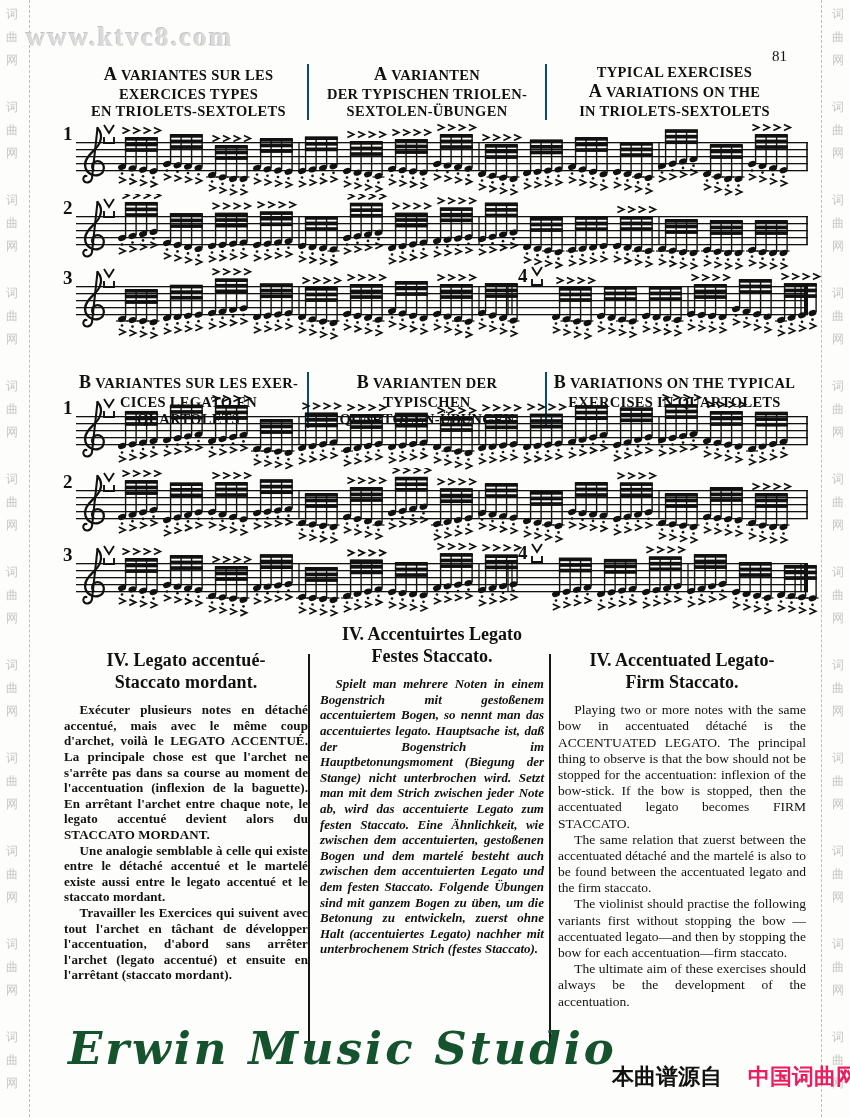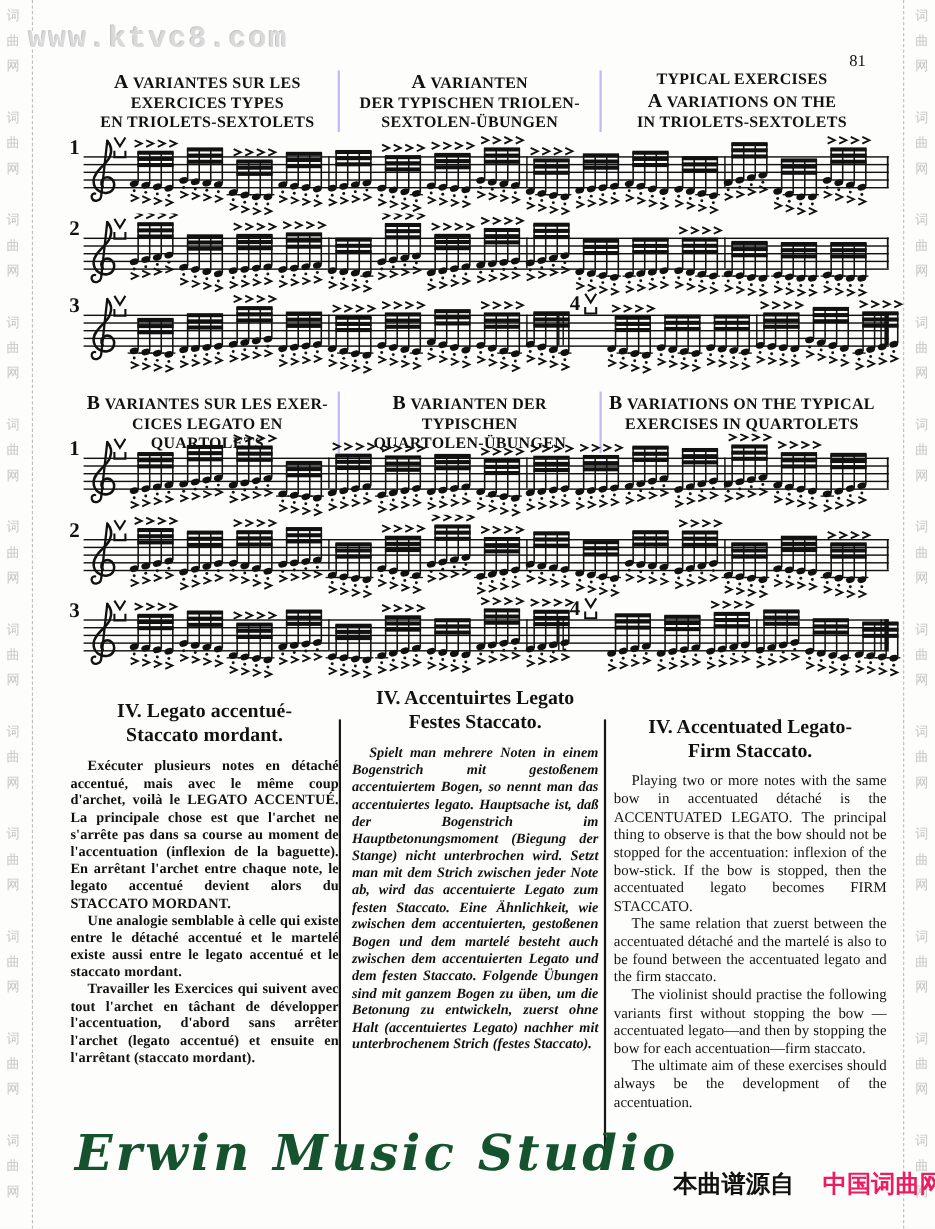--- a/index.html
+++ b/index.html
@@ -10,38 +10,38 @@
   }
   
   .side-chars{position:absolute;top:8px;width:16px;display:flex;flex-direction:column;align-items:center;
     color:#c6c6c6;font-size:12px;line-height:1;font-family:"DejaVu Sans",sans-serif;}
   .side-chars .ch{margin-bottom:11px;}
   .side-chars .grp-gap{height:24px;}
   .dash-line{position:absolute;top:0;height:1117px;width:0;border-left:1px dashed #bdbdbd;}
   
   .watermark{
     position:absolute;left:26px;top:22px;
-    font-family:Liberation Mono, monospace;
+    font-family:Liberation Serif, serif;
     font-weight:bold;font-size:27px;letter-spacing:2px;color:#dadada;
     text-shadow:1px 1px 0 #ffffff,-1px -1px 0 #c4c4c4;
   }
   .page-number{position:absolute;left:772px;top:48px;font-size:15px;}
   
   .hdr3{position:absolute;left:70px;width:732px;display:grid;grid-template-columns:237px 238px 257px;}
   .hdr-col{text-align:center;font-weight:bold;font-size:14.5px;line-height:1.2;letter-spacing:.3px;padding:0 6px;}
-  .hdr-col + .hdr-col{border-left:2px solid #c4b5fd;font-family:Liberation Serif, serif;}
+  .hdr-col + .hdr-col{border-left:2px solid #0c4a6e;font-family:Liberation Serif, serif;}
   .hdr-prefix{font-size:18px;margin-right:4px;}
   
   .system{position:absolute;left:60px;width:762px;height:78px;}
   .system svg{display:block;}
   
   .article{position:absolute;font-size:13px;line-height:1.2;text-align:justify;}
   .article h3{margin:0 0 9px 0;text-align:center;font-size:18px;line-height:1.2;font-weight:bold;}
   .article p{margin:0;text-indent:1.2em;}
-  .article.fr{left:64px;top:636px;width:244px;font-weight:bold;letter-spacing:.1px;font-family:Liberation Serif, serif;}
+  .article.fr{left:64px;top:650px;width:244px;font-weight:bold;letter-spacing:.1px;font-family:Liberation Serif, serif;}
   .article.de{left:320px;top:624px;width:224px;font-style:italic;font-weight:bold;}
   .article.de h3{font-style:normal;}
   .article.en{left:558px;top:650px;width:248px;font-size:13.5px;}
   .vdiv{position:absolute;width:0;border-left:2px solid #161616;}
   .vdiv.d1{left:308px;top:654px;height:388px;}
   .vdiv.d2{left:549px;top:654px;height:392px;}
   
   .signature{
     position:absolute;left:68px;top:1022px;
     font-family:"DejaVu Serif","Liberation Serif",serif;
@@ -1236,21 +1236,21 @@
         <line x1="756.1" y1="48.02505713552237" x2="756.1" y2="20.025057135522367" stroke="#111111" stroke-width="1.4"></line>
         <ellipse cx="752.5" cy="49.02505713552237" rx="4.1" ry="2.9" transform="rotate(-18 752.5 49.02505713552237)" fill="#111111"></ellipse>
         <circle cx="752.5" cy="55.52505713552237" r="1.35" fill="#111111"></circle>
         <path d="M749.3 59.02505713552237 L755.7 62.02505713552237 L749.3 65.02505713552236" fill="none" stroke="#111111" stroke-width="1.7"></path>
         <path d="M752.9 9.525057135522367 L759.3000000000001 12.525057135522367 L752.9 15.525057135522367" fill="none" stroke="#111111" stroke-width="1.7"></path>
         <line x1="741" y1="22" x2="741" y2="50" stroke="#111111" stroke-width="1.3"></line>
         <rect x="744" y="22" width="4" height="28" fill="#111111"></rect>
       </svg>
     </div>
 
-  <div class="hdr3" style="top:356px">
+  <div class="hdr3" style="top:372px">
     <div class="hdr-col">
       <div><span class="hdr-prefix">B</span><span>VARIANTES SUR LES EXER-</span></div>
       <div>CICES LEGATO EN QUARTOLETS</div>
     </div>
     <div class="hdr-col">
       <div><span class="hdr-prefix">B</span><span>VARIANTEN DER TYPISCHEN</span></div>
       <div>QUARTOLEN-ÜBUNGEN</div>
     </div>
     <div class="hdr-col">
       <div><span class="hdr-prefix">B</span><span>VARIATIONS ON THE TYPICAL</span></div>

